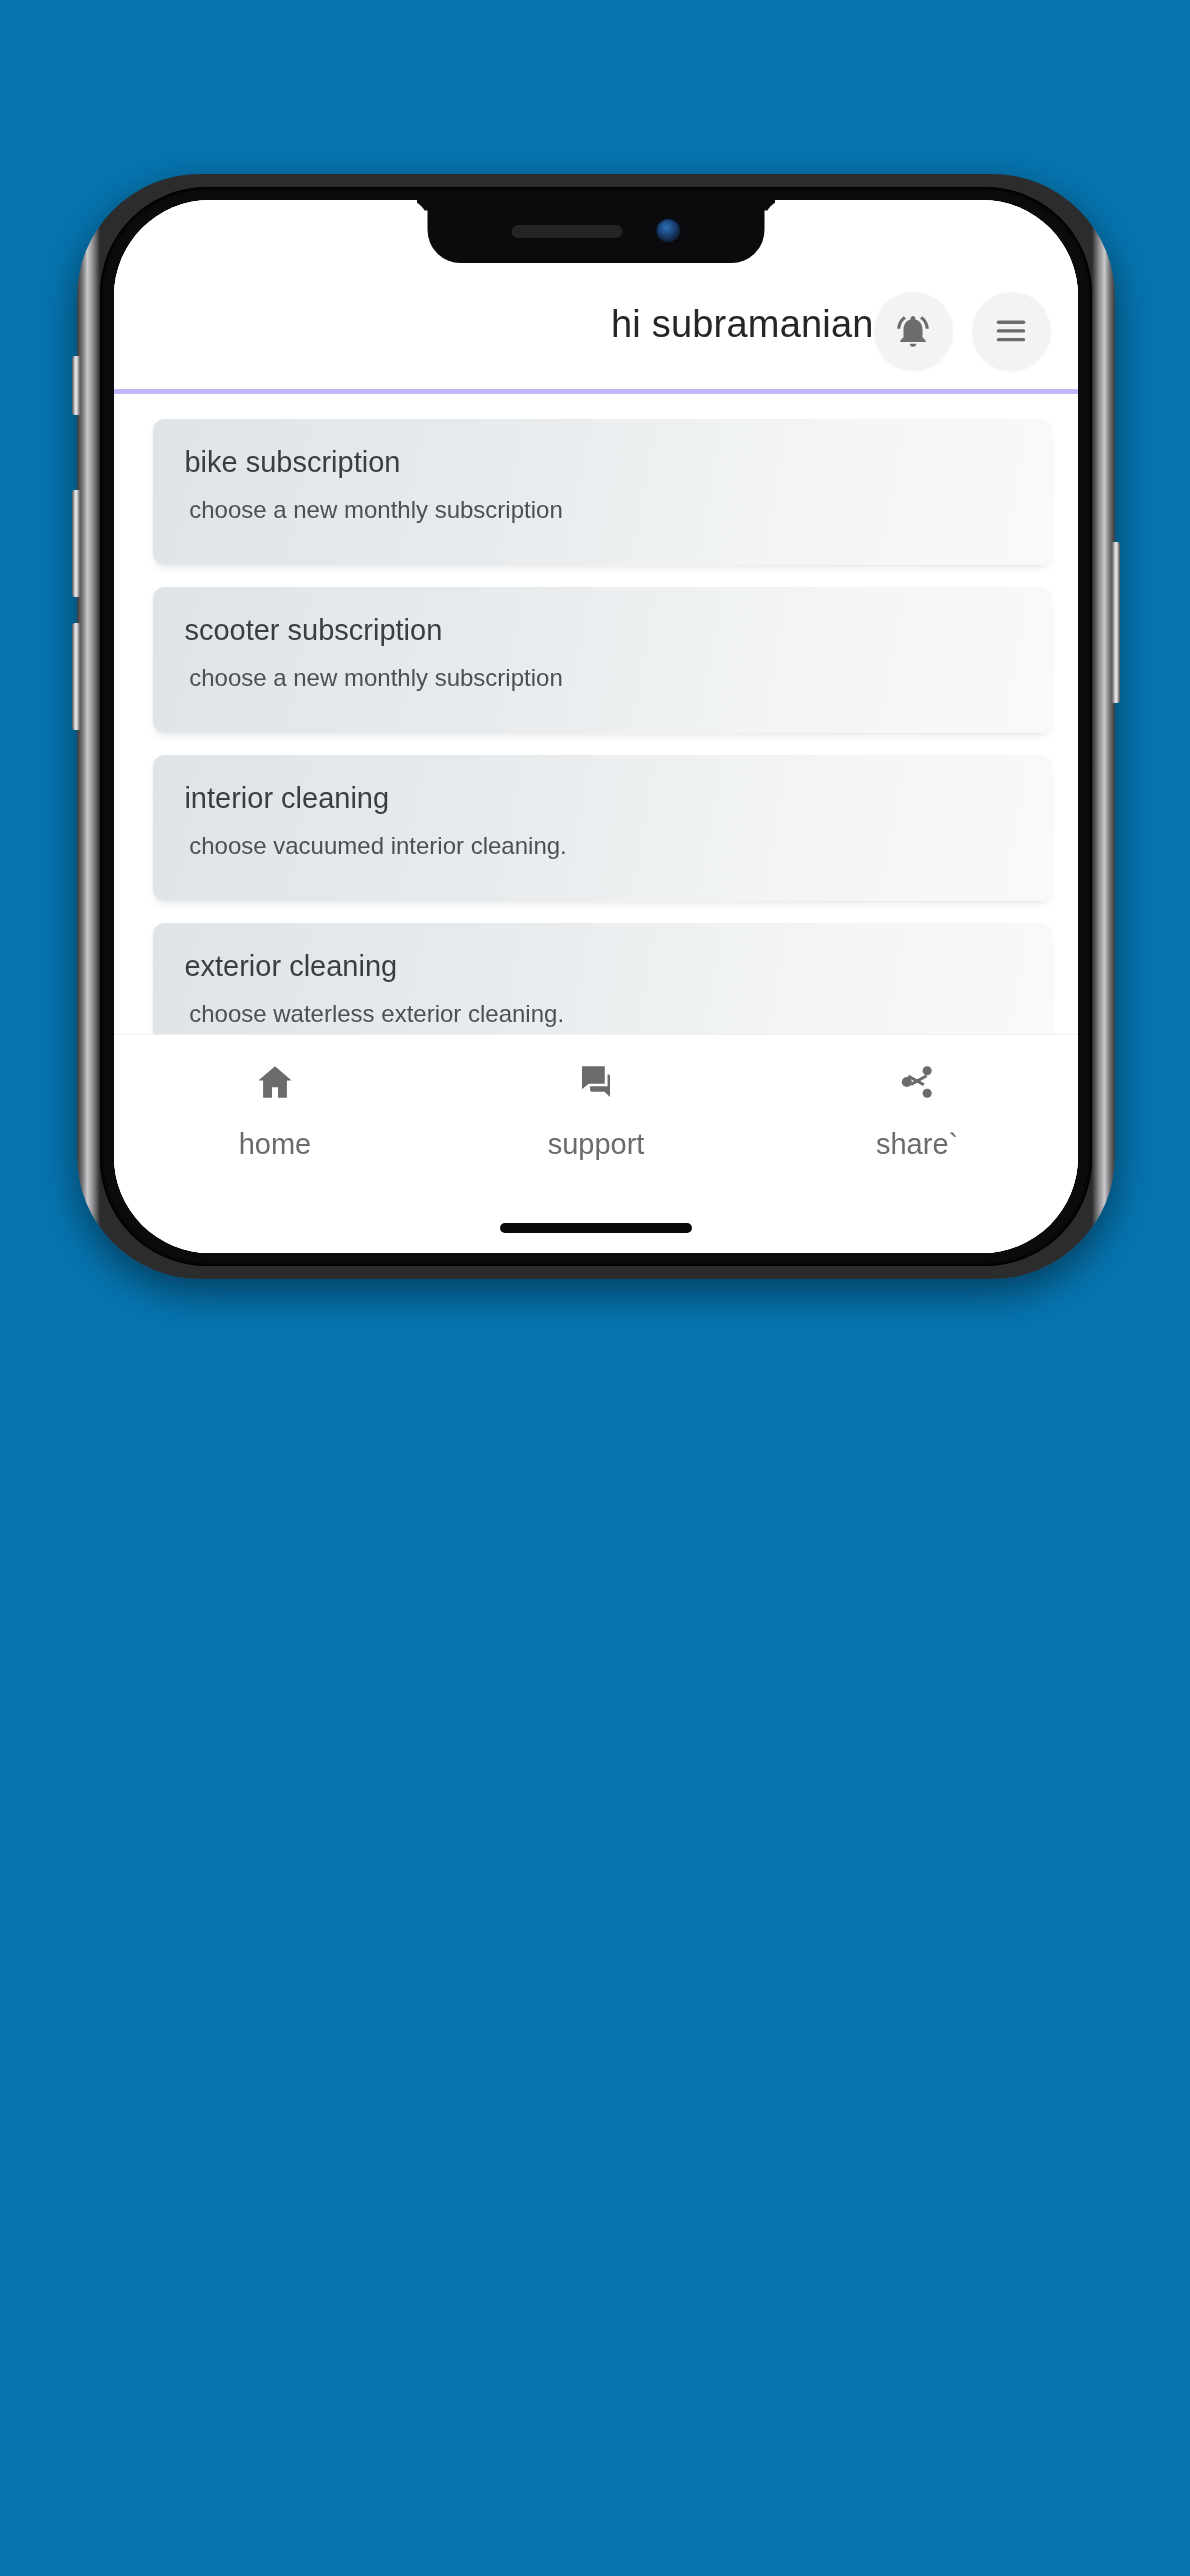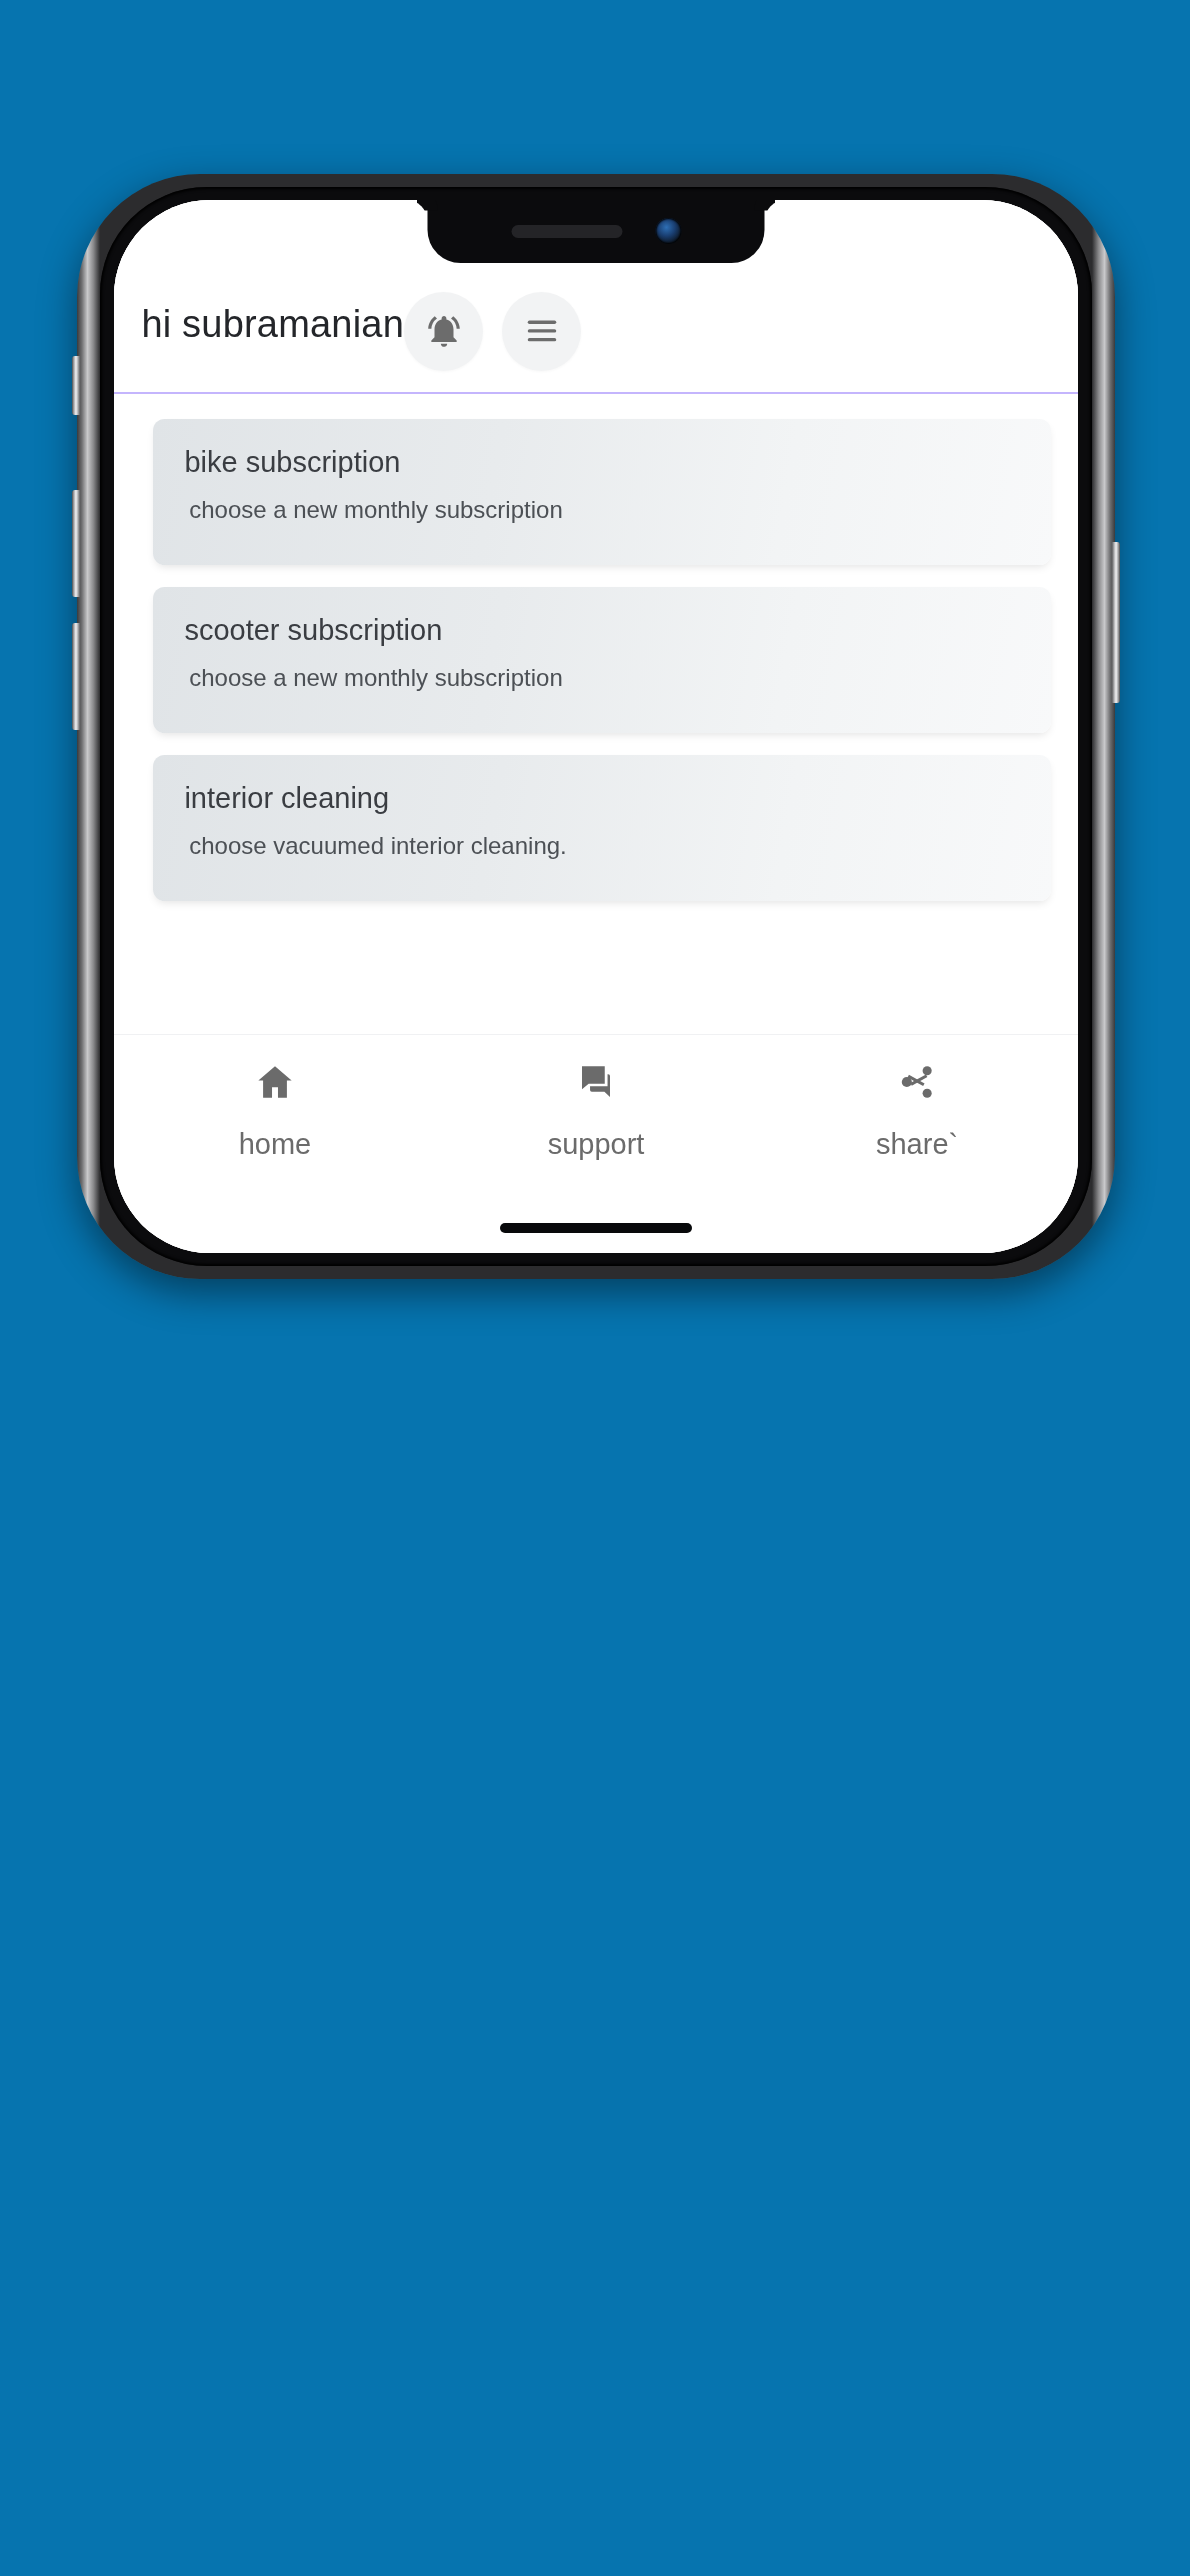--- a/index.html
+++ b/index.html
@@ -138,22 +138,22 @@
     flex-direction: column;
   }
 
   
   #app-header {
     flex: 0 0 auto;
     padding: 92px 27px 0 27px;
     height: 194px;
     display: flex;
     align-items: flex-start;
-    justify-content: flex-start;
-    border-bottom: 2px solid #c4b5fd;
+    justify-content: flex-end;
+    border-bottom: 5px solid #c4b5fd;
     background: #fff;
   }
   #greeting {
     font-size: 38px;
     font-weight: 400;
     color: #24262a;
     letter-spacing: 0.2px;
     line-height: 1;
     padding-top: 13.4px;
   }
@@ -311,20 +311,24 @@
           <div class="service-card">
             <div class="card-title">scooter subscription</div>
             <div class="card-subtitle">choose a new monthly subscription</div>
           </div>
 
           <div class="service-card">
             <div class="card-title">interior cleaning</div>
             <div class="card-subtitle">choose vacuumed interior cleaning.</div>
           </div>
 
+          <div class="service-card">
+            <div class="card-title">exterior cleaning</div>
+            <div class="card-subtitle">choose waterless exterior cleaning.</div>
+          </div>
 
         </div>
 
         <div id="bottom-nav">
 
           <button class="nav-item">
             <span class="nav-icon">
               <svg width="42" height="42" viewBox="0 0 24 24" fill="#6b6b6b" aria-hidden="true">
                 <path d="M12 3 2.5 11.2h2.7V21h5.1v-6h3.4v6h5.1v-9.8h2.7L12 3z"></path>
               </svg>

